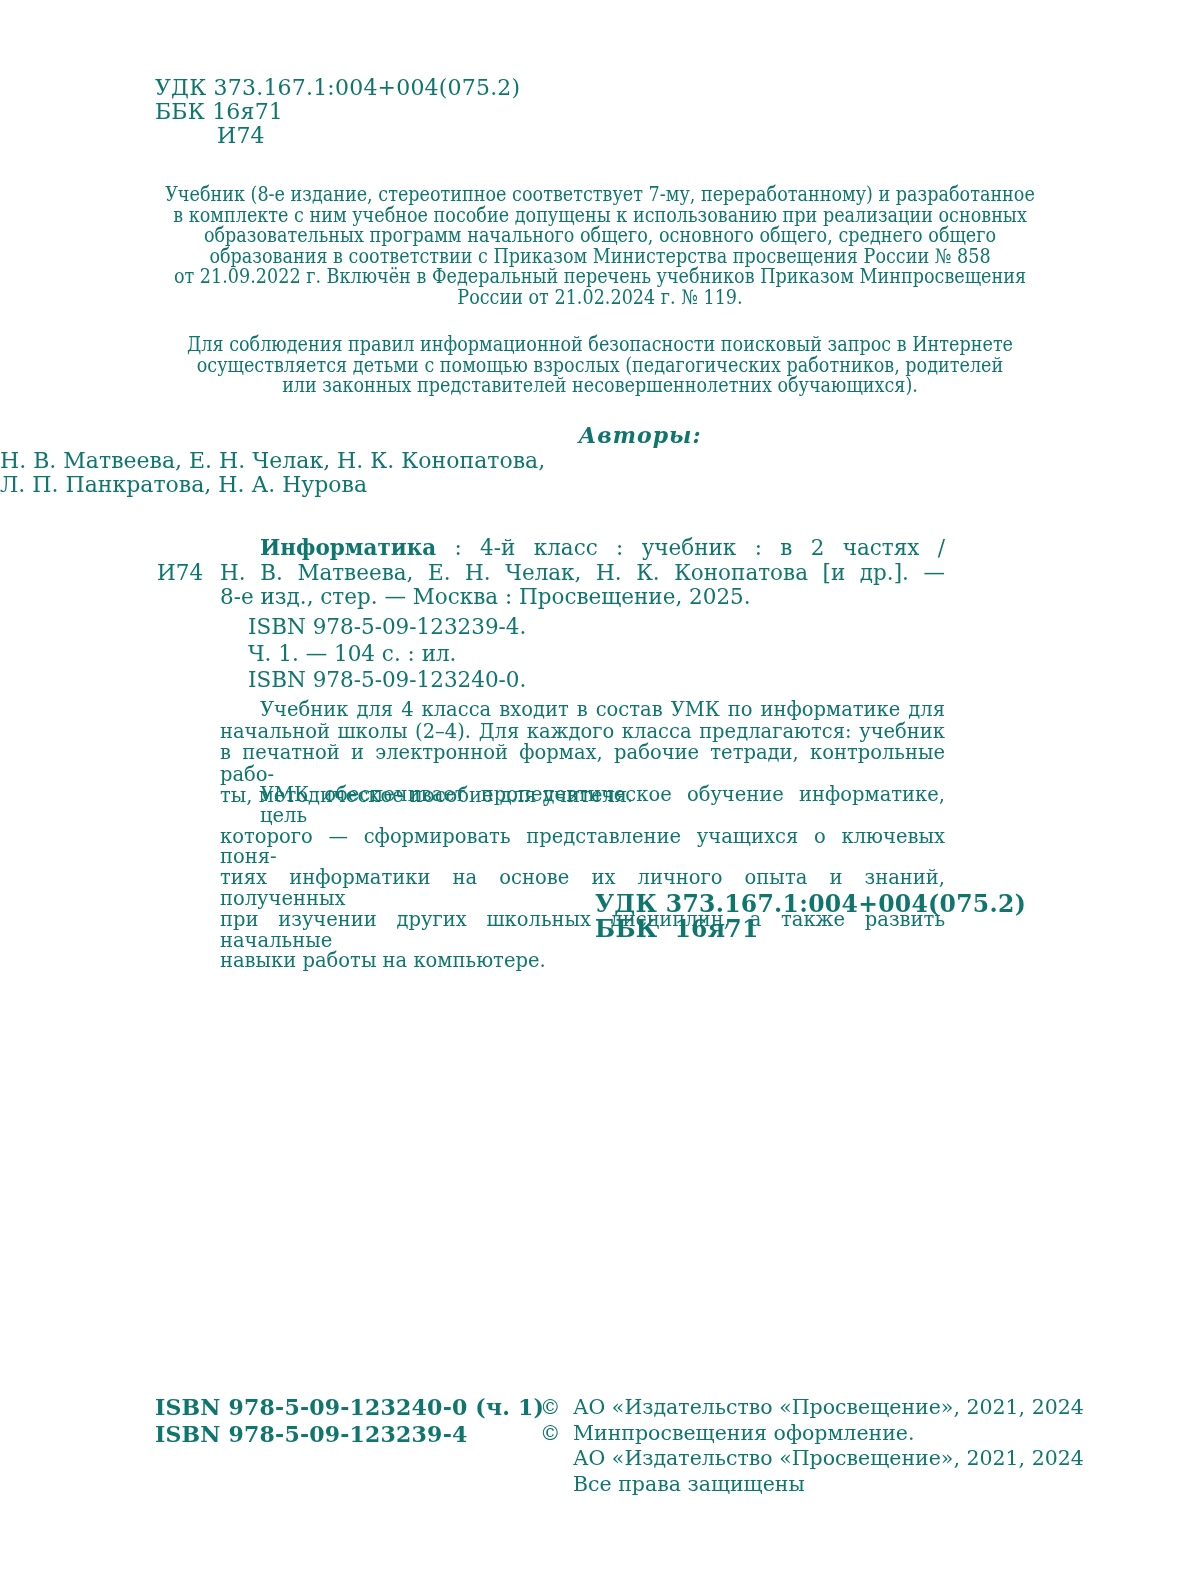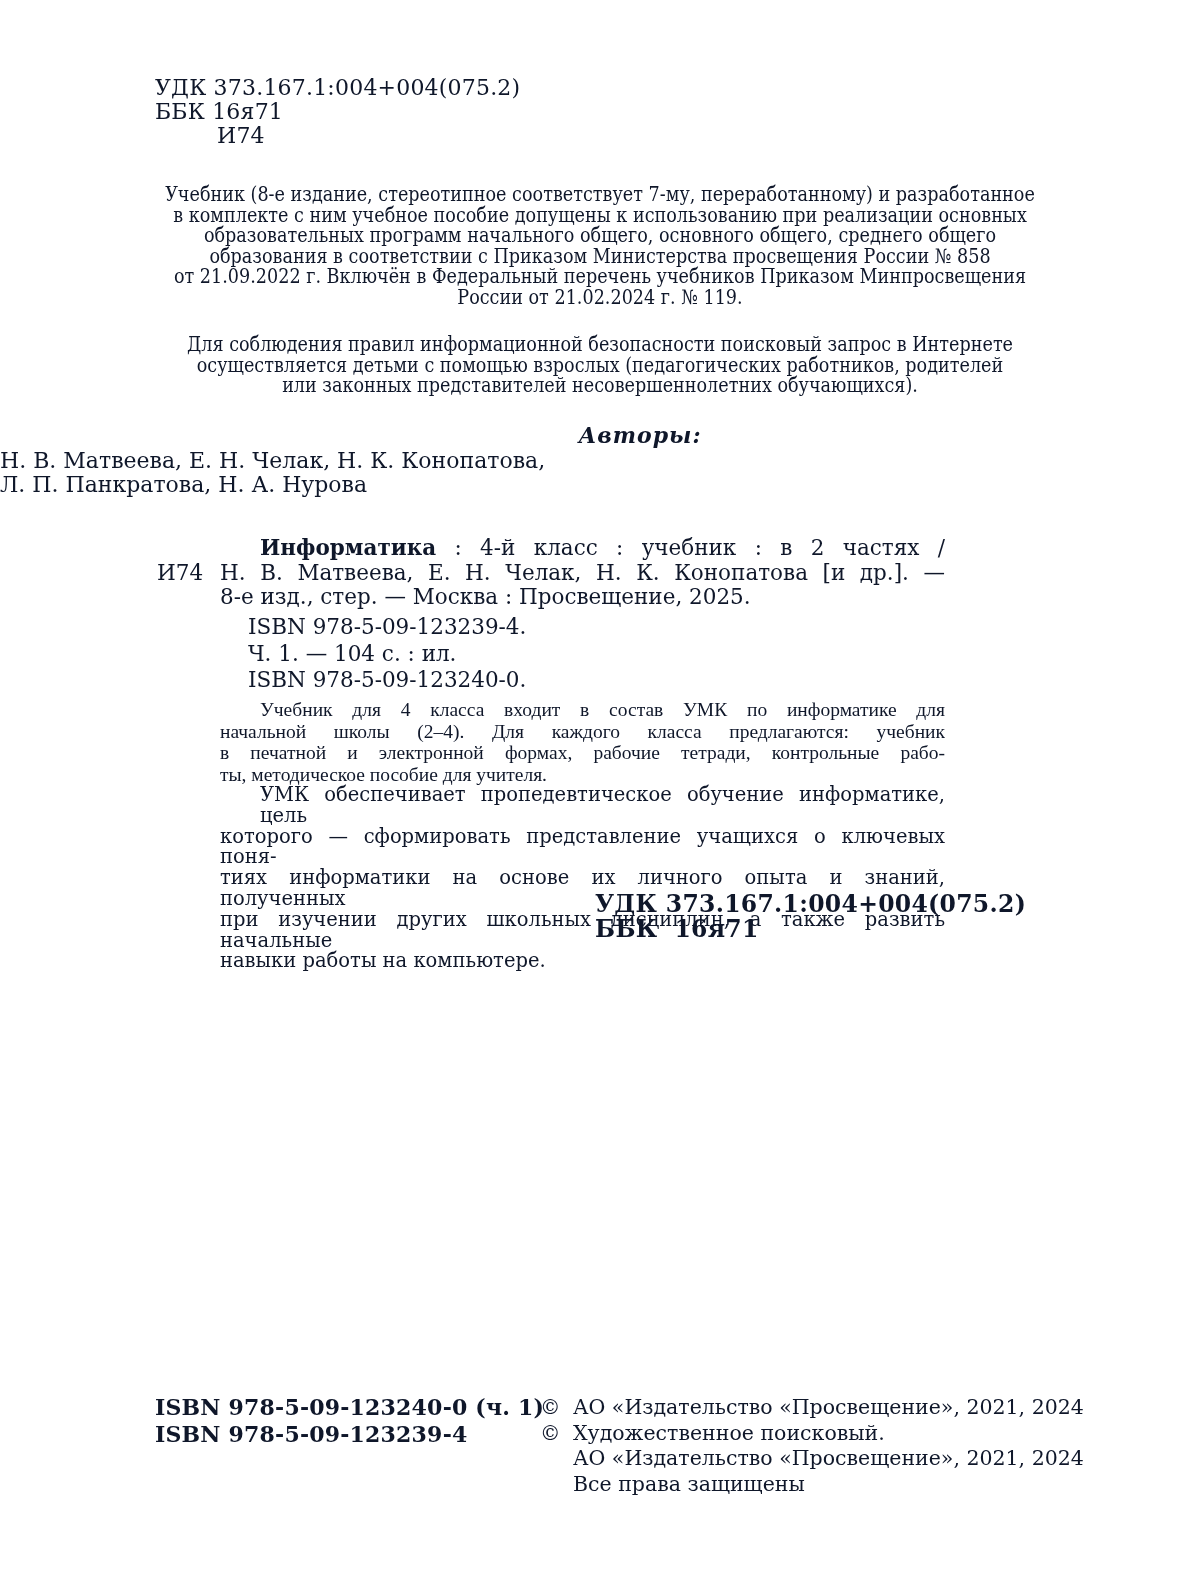--- a/index.html
+++ b/index.html
@@ -5,21 +5,21 @@
   html, body {
     margin: 0;
     padding: 0;
     background: #ffffff;
   }
   .page {
     position: relative;
     width: 1200px;
     height: 1596px;
     background: #ffffff;
-    color: #0f172a;
+    color: #0f766e;
     font-family: "DejaVu Serif", "Liberation Serif", serif;
     overflow: hidden;
   }
   .abs { position: absolute; }
 
   
   .top-block {
     left: 155px;
     top: 76px;
     font-size: 22px;
@@ -85,21 +85,21 @@
     font-size: 21.5px;
     line-height: 26.5px;
   }
 
   
   .annotation {
     left: 220px;
     width: 725px;
     font-size: 19.5px;
   }
-  .annotation-1 { top: 699px; line-height: 21.6px; font-family: Liberation Serif, serif; }
+  .annotation-1 { top: 699px; line-height: 21.6px; }
   .annotation-2 { top: 785px; line-height: 20.8px; }
 
   
   .classification {
     left: 595px;
     top: 892px;
     font-size: 23.5px;
     line-height: 24.5px;
     font-weight: 700;
     letter-spacing: 0.3px;
@@ -193,21 +193,21 @@
     <div>ISBN 978-5-09-123239-4</div>
   </div>
 
   <div class="abs footer-copy">
     <div class="copy-row">
       <span class="copy-sym">©</span>
       <span>АО «Издательство «Просвещение», 2021, 2024</span>
     </div>
     <div class="copy-row">
       <span class="copy-sym">©</span>
-      <span>Художественное поисковый.</span>
+      <span>Минпросвещения оформление.</span>
     </div>
     <div class="copy-row">
       <span class="copy-sym"></span>
       <span>АО «Издательство «Просвещение», 2021, 2024</span>
     </div>
     <div class="copy-row">
       <span class="copy-sym"></span>
       <span>Все права защищены</span>
     </div>
   </div>

